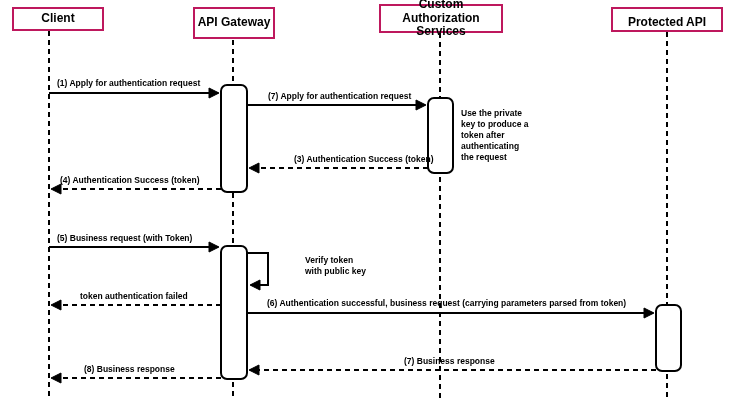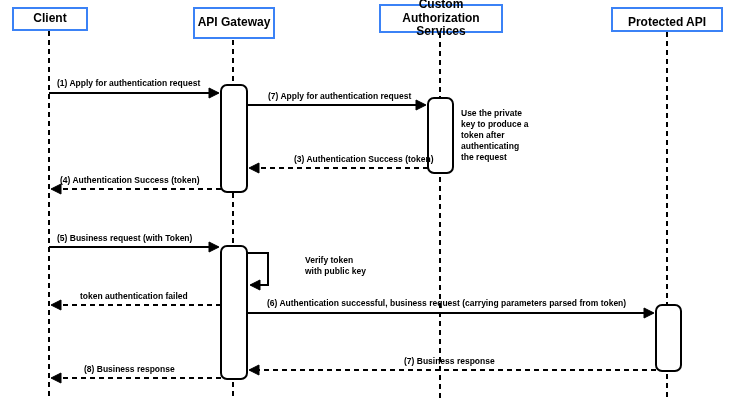--- a/index.html
+++ b/index.html
@@ -2,21 +2,21 @@
 <html><head>
 <meta charset="utf-8">
 <style>
   html,body{margin:0;padding:0;background:#fff;}
   .canvas{
     position:relative;width:738px;height:401px;background:#ffffff;
     font-family:"Liberation Sans",sans-serif;color:#000;overflow:hidden;
   }
   .layer{position:absolute;left:0;top:0;}
   .actor{
-    position:absolute;border:2px solid #3b82f6;background:#fff;
+    position:absolute;border:2px solid #be185d;background:#fff;
     display:flex;align-items:center;justify-content:center;text-align:center;
     font-weight:bold;font-size:12px;line-height:1.15;box-sizing:border-box;
     padding:0 2px;
   }
   .msg-label{
     position:absolute;font-size:8.5px;font-weight:bold;white-space:nowrap;
     letter-spacing:0px;
   }
   .multiline{white-space:pre-line;line-height:1.3;margin-left:32px;}
   .note-label{
@@ -51,21 +51,21 @@
     <line x1="428" y1="168" x2="250" y2="168" stroke="#000" stroke-width="2" stroke-dasharray="5,4" marker-end="url(#arr)"></line>
     <line x1="221" y1="189" x2="52" y2="189" stroke="#000" stroke-width="2" stroke-dasharray="5,4" marker-end="url(#arr)"></line>
     <line x1="49" y1="247" x2="218" y2="247" stroke="#000" stroke-width="2" marker-end="url(#arr)"></line>
     <polyline points="247,253 268,253 268,285 251,285" fill="none" stroke="#000" stroke-width="2" marker-end="url(#arr)"></polyline>
     <line x1="221" y1="305" x2="52" y2="305" stroke="#000" stroke-width="2" stroke-dasharray="5,4" marker-end="url(#arr)"></line>
     <line x1="247" y1="313" x2="653" y2="313" stroke="#000" stroke-width="2" marker-end="url(#arr)"></line>
     <line x1="656" y1="370" x2="250" y2="370" stroke="#000" stroke-width="2" stroke-dasharray="5,4" marker-end="url(#arr)"></line>
     <line x1="221" y1="378" x2="52" y2="378" stroke="#000" stroke-width="2" stroke-dasharray="5,4" marker-end="url(#arr)"></line>
   </svg>
 
-  <div class="actor" style="left:12px;top:7px;width:76px;height:24px;">
+  <div class="actor" style="left:12px;top:7px;width:92px;height:24px;">
     <span>Client</span>
   </div>
   <div class="actor" style="left:193px;top:7px;width:82px;height:32px;">
     <span>API Gateway</span>
   </div>
   <div class="actor" style="left:379px;top:4px;width:124px;height:29px;">
     <span>Custom Authorization Services</span>
   </div>
   <div class="actor" style="left:611px;top:7px;width:112px;height:25px;align-items:flex-end;">
     <span>Protected API</span>

